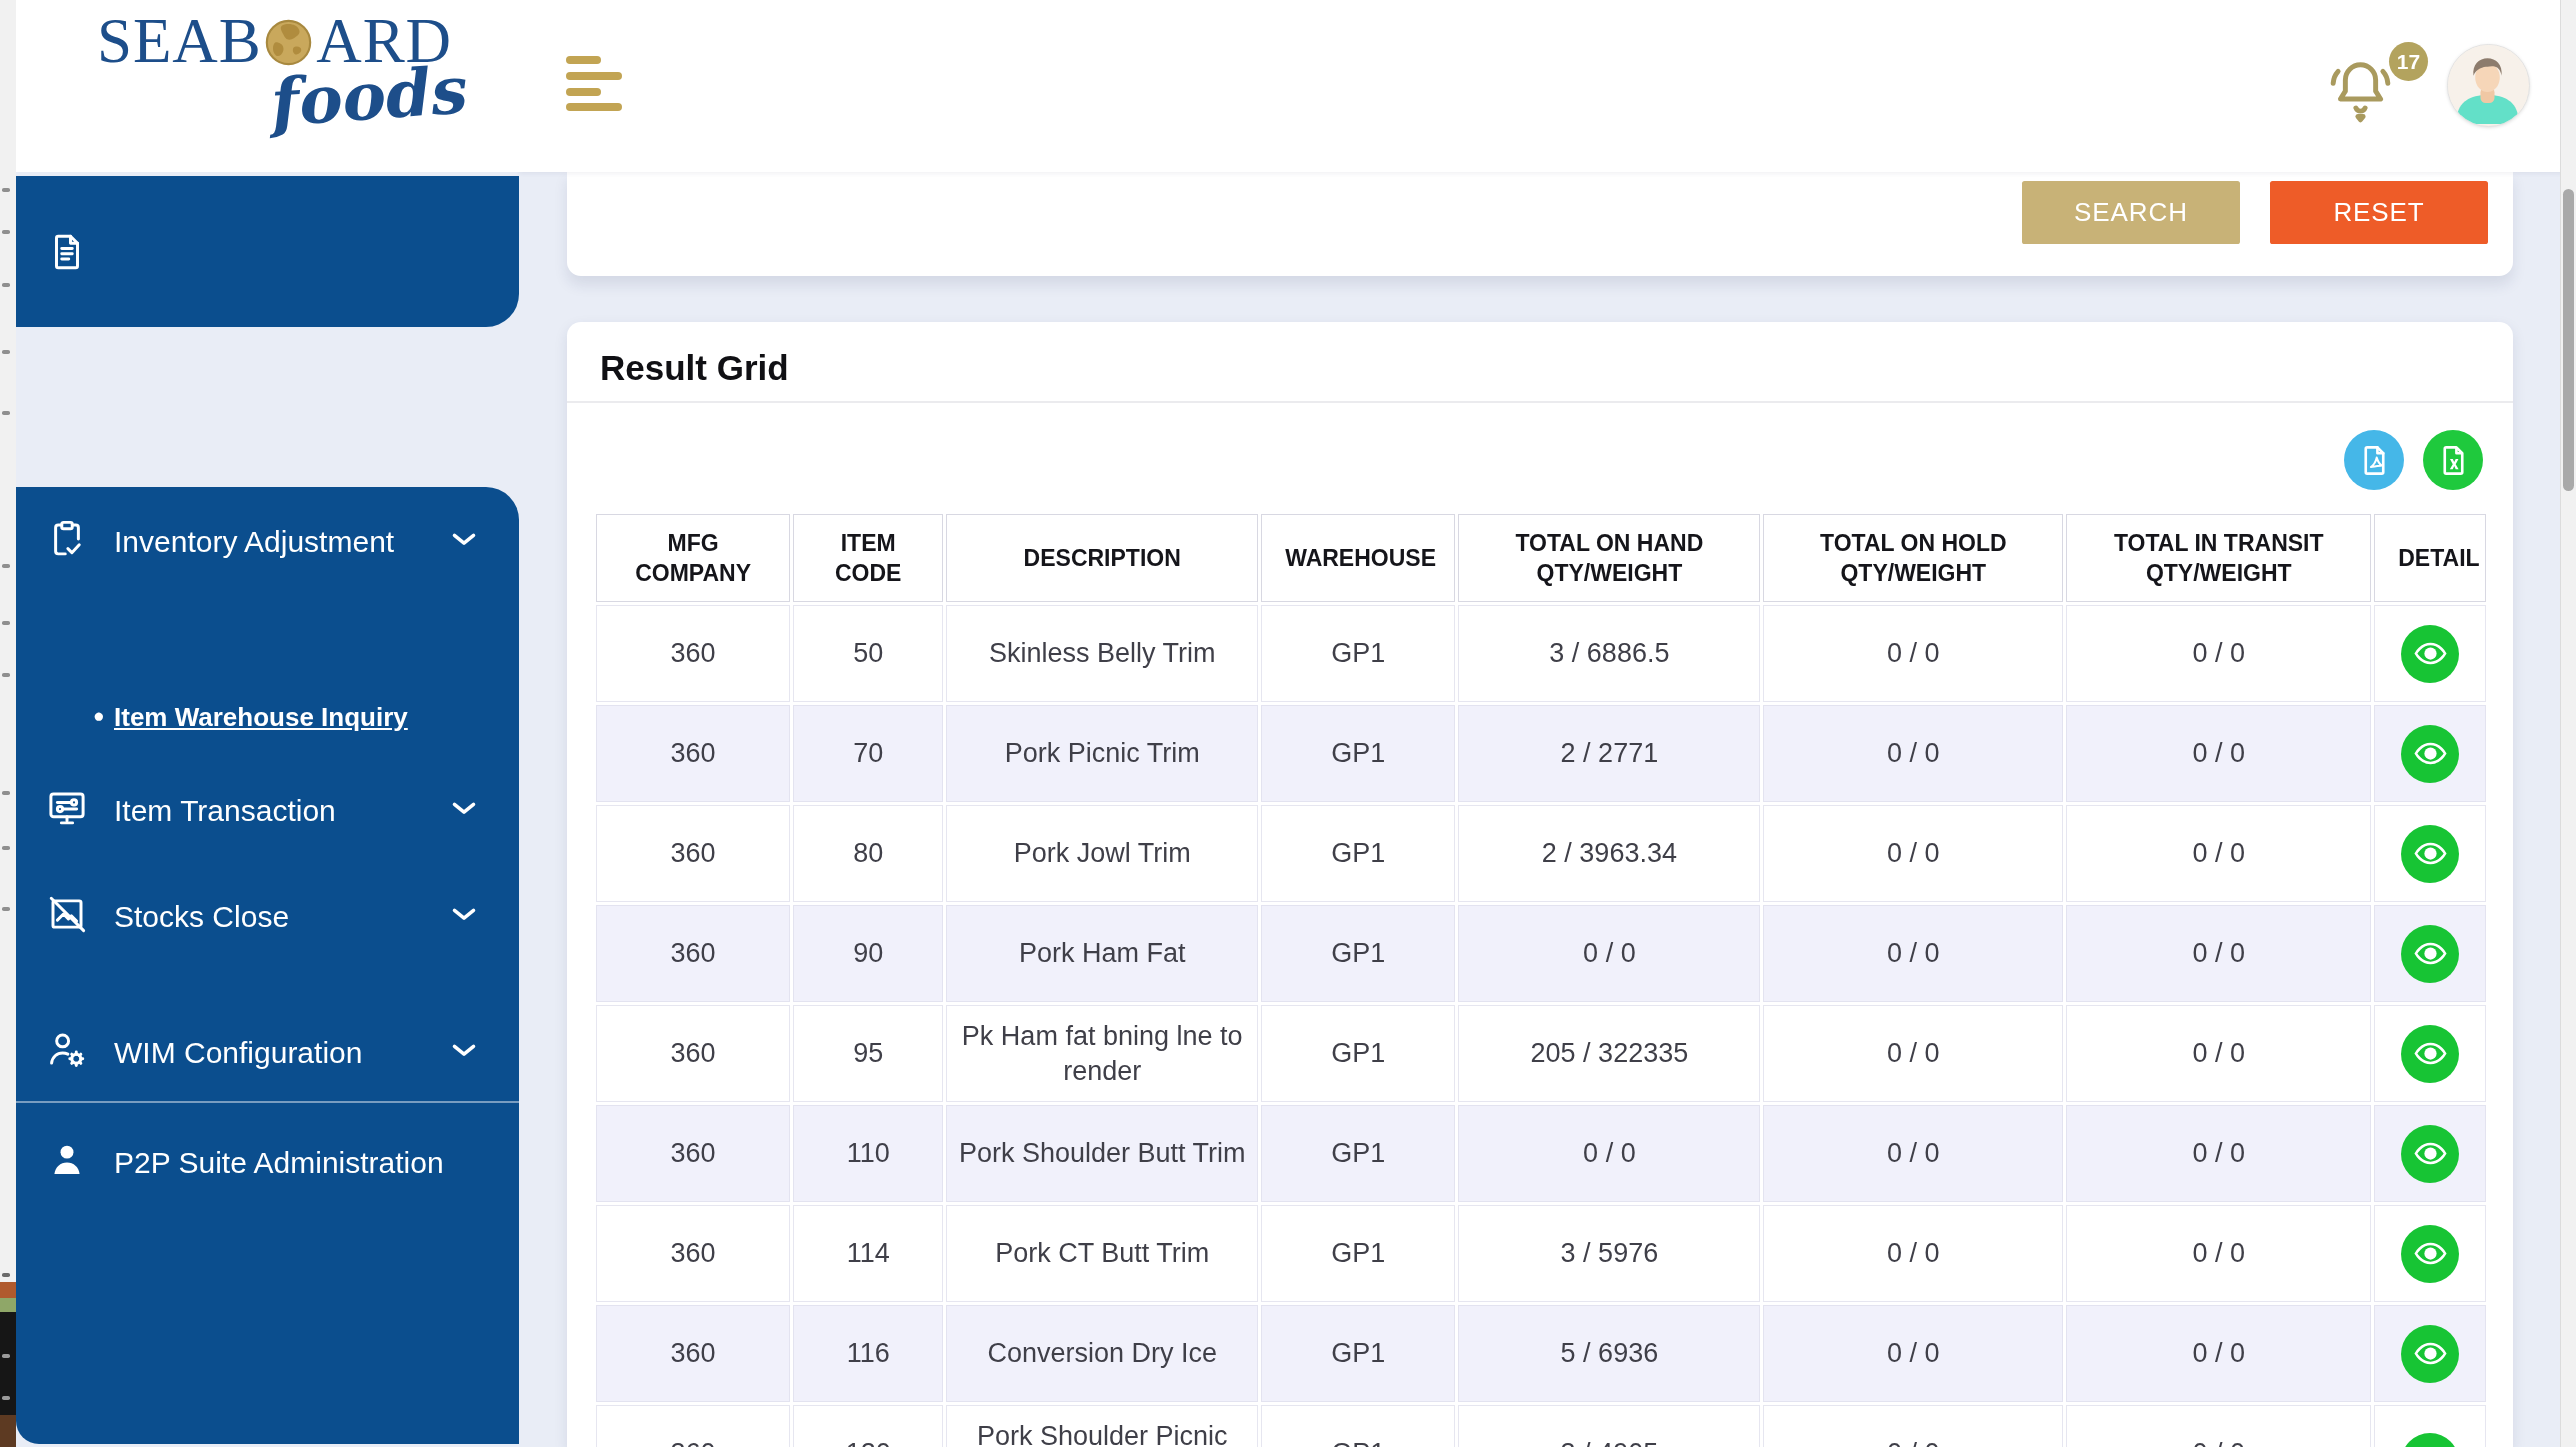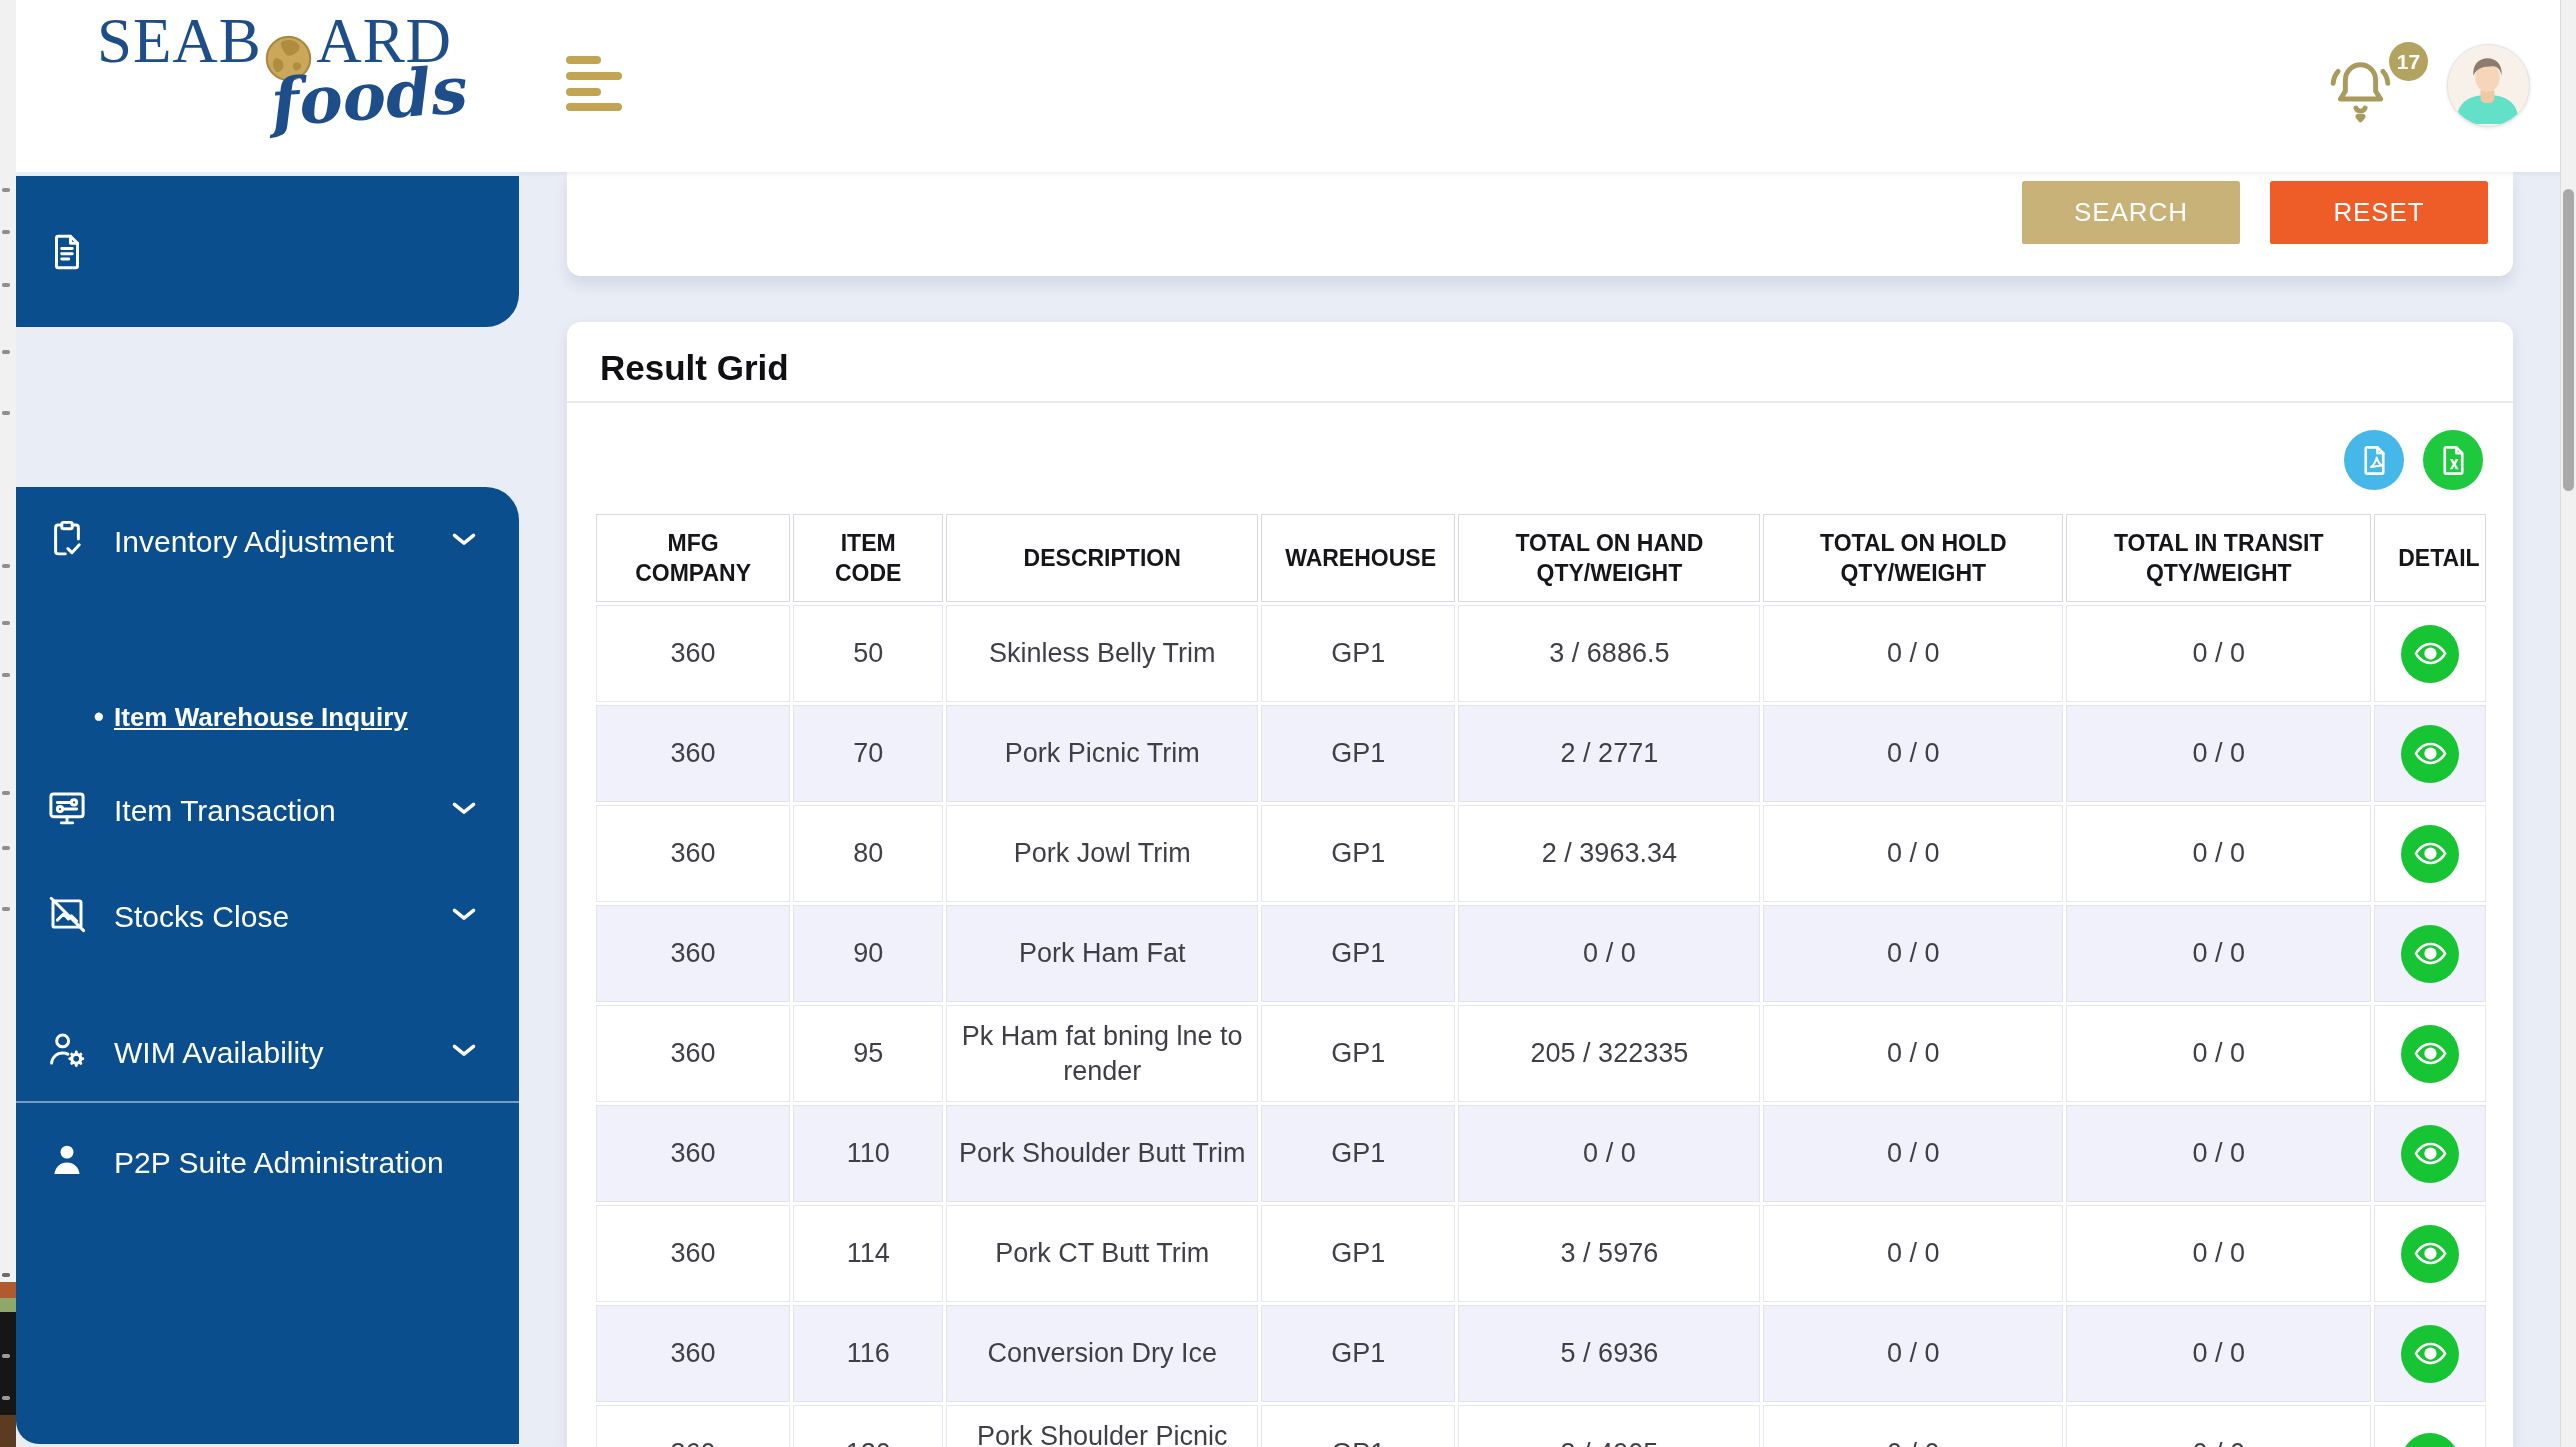--- a/index.html
+++ b/index.html
@@ -6,21 +6,21 @@
   html,body { width:2576px; height:1447px; overflow:hidden; }
   body { font-family:"Liberation Sans", sans-serif; background:#e9edf6; position:relative; }
 
   
   .left-strip { position:absolute; left:0; top:0; width:16px; height:1447px; background:#f1f1f1; z-index:1; }
   .left-strip .frag { position:absolute; left:0; width:16px; }
   .left-strip .mark { position:absolute; left:1.8px; width:8px; height:3.5px; background:#8f8f8f; border-radius:1.8px; }
 
   
   .logo-panel { position:absolute; left:16px; top:0; width:503px; height:172px; background:#fff; z-index:3; }
-  .logo-line1 { position:absolute; left:81px; top:5.3px; font-family:"Liberation Serif", serif; font-size:63px; color:#1d4e8a; letter-spacing:0.9px; display:flex; align-items:flex-end; }
+  .logo-line1 { position:absolute; left:81px; top:5.3px; font-family:"Liberation Serif", serif; font-size:63px; color:#1d4e8a; letter-spacing:0.9px; display:flex; align-items:flex-start; }
   .logo-globe { display:inline-block; width:51px; height:51px; margin:5.3px 1.8px 0 1.8px; }
   .logo-line2 { position:absolute; left:255px; top:58px; font-family:"DejaVu Serif", serif; font-style:italic; font-weight:bold; font-size:65px; color:#1d4e8a; transform:rotate(-4deg); }
 
   
   .sidebar { position:absolute; left:16px; top:172px; width:503px; height:1275px; z-index:2; }
   .side-block1 { position:absolute; left:0; top:3.5px; width:503px; height:151px; background:#0b4e8e; border-radius:0 0 33px 0; }
   .side-wim { position:absolute; left:0; top:155px; width:503px; height:160px; }
   .side-block2 { position:absolute; left:0; top:315px; width:503px; height:957px; background:#0b4e8e; border-radius:0 33px 0 23px; }
   .mi-icon { position:absolute; left:30px; width:42px; height:42px; }
   .mi-label { position:absolute; left:98px; color:#fff; font-size:30px; line-height:41px; }
@@ -187,21 +187,21 @@
 
     <div class="srow" style="top:532px">
       <span class="mi-icon">
         <svg viewBox="0 0 24 24" width="42" height="42" fill="none" stroke="#fff" stroke-width="1.7" stroke-linecap="round" stroke-linejoin="round">
           <circle cx="9.5" cy="6.8" r="3.4"></circle>
           <path d="M3.2 19.5c.4-3.5 3-5.8 6.3-5.8 1.1 0 2.1.25 3 .7"></path>
           <circle cx="17.3" cy="17" r="2.6"></circle>
           <path d="M17.3 13.2v1.2M17.3 19.6v1.2M21 17h-1.2M14.8 17h-1.2M19.9 14.4l-.85.85M15.55 18.75l-.85.85M19.9 19.6l-.85-.85M15.55 15.25l-.85-.85"></path>
         </svg>
       </span>
-      <span class="mi-label">WIM Availability</span>
+      <span class="mi-label">WIM Configuration</span>
       <span class="mi-chev">
         <svg viewBox="0 0 30 20" width="26" height="17.6" fill="none" stroke="#fff" stroke-width="4" stroke-linecap="round" stroke-linejoin="round">
             <polyline points="4,6 15,15 26,6"></polyline>
           </svg>
       </span>
     </div>
 
     <div class="side-divider" style="top:614px"></div>
 
     <div class="srow" style="top:642px">

